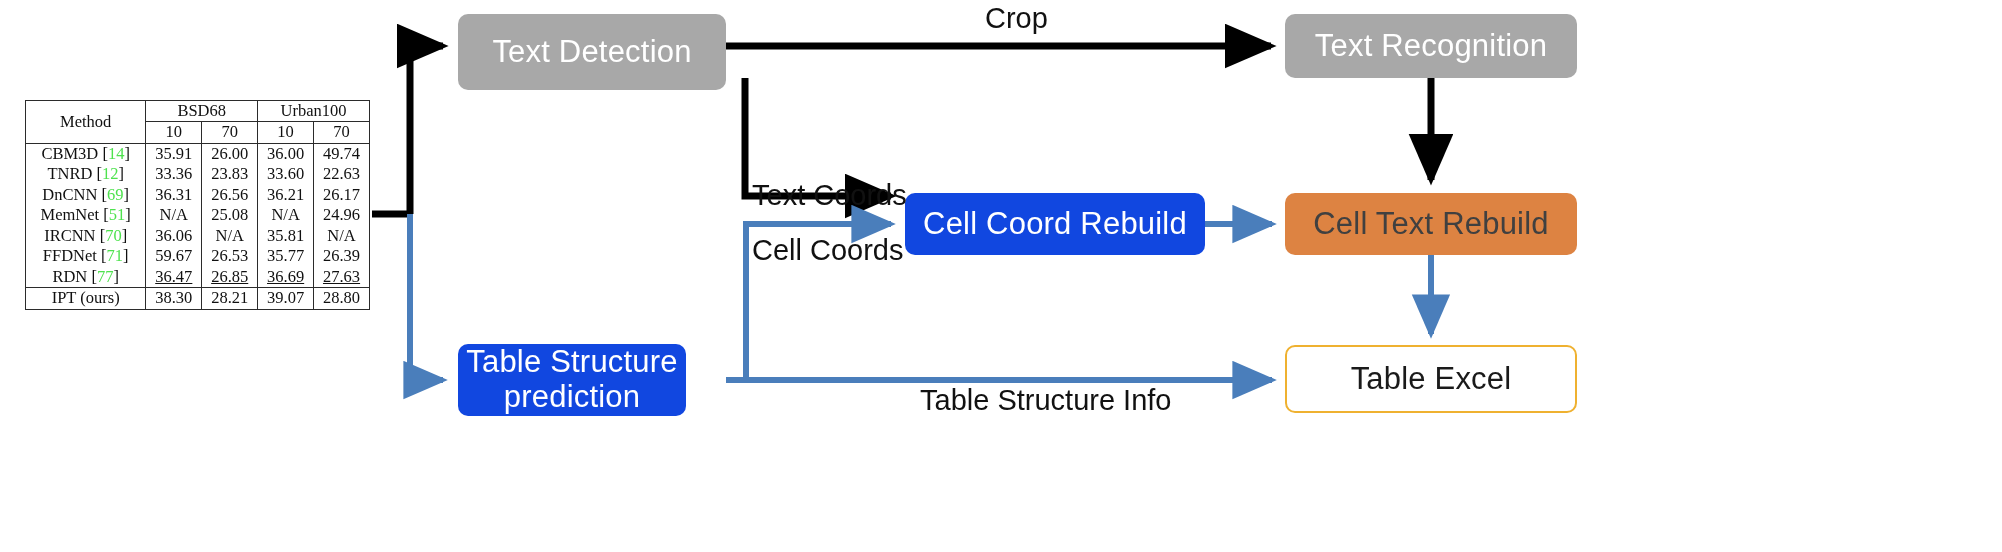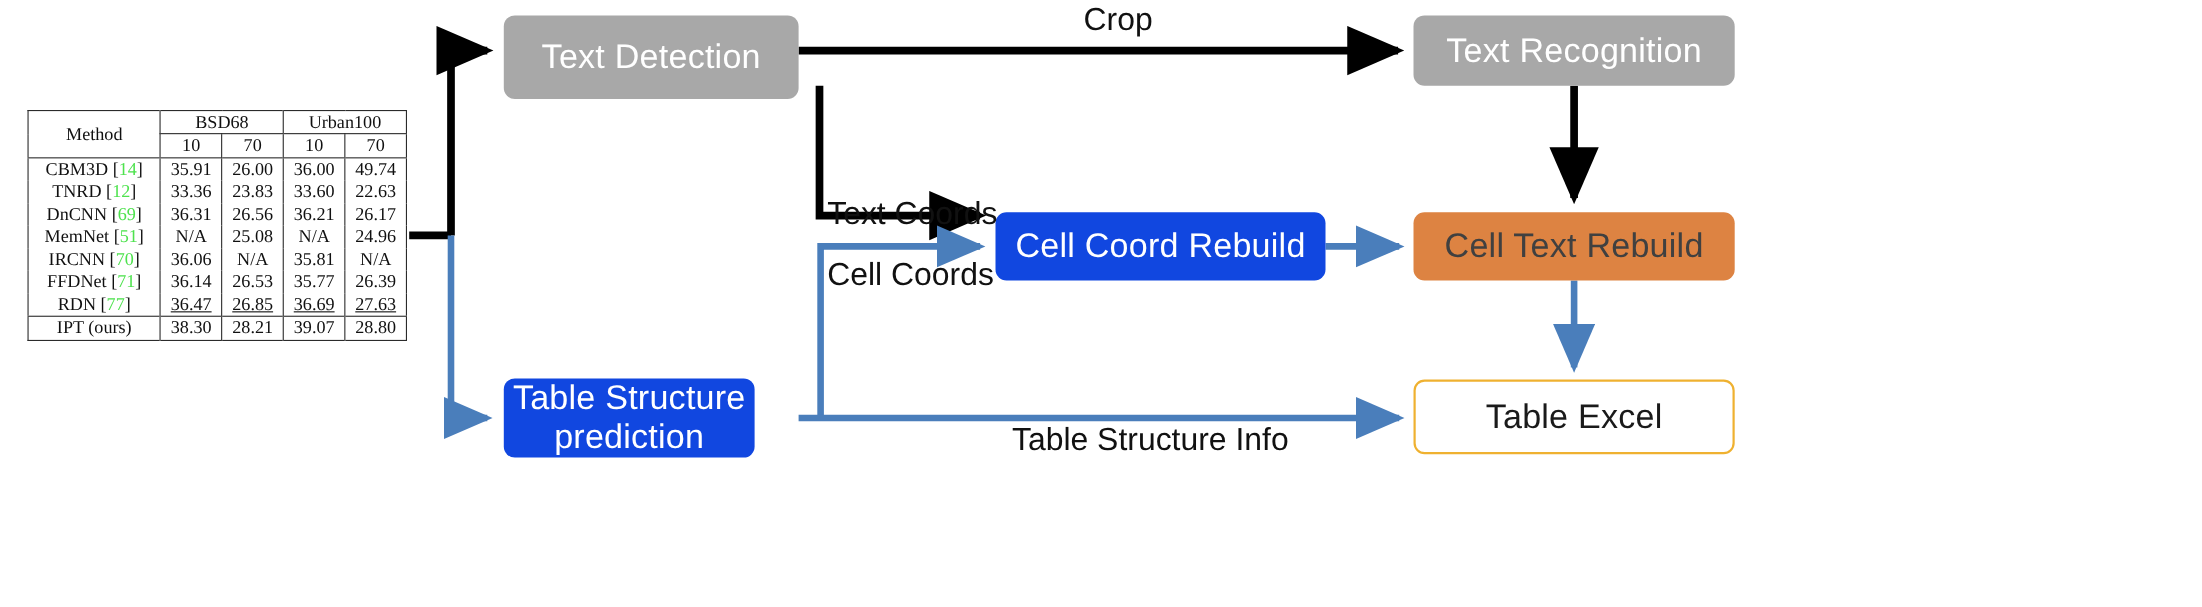--- a/index.html
+++ b/index.html
@@ -106,21 +106,21 @@
       </tr>
       <tr>
         <td class="method-cell hd-method"><span>IRCNN</span> [<span class="cite">70</span>]</td>
         <td>36.06</td>
         <td class="vsep">N/A</td>
         <td class="grp-sep">35.81</td>
         <td class="vsep">N/A</td>
       </tr>
       <tr>
         <td class="method-cell hd-method"><span>FFDNet</span> [<span class="cite">71</span>]</td>
-        <td>36.14</td>
+        <td>59.67</td>
         <td class="vsep">26.53</td>
         <td class="grp-sep">35.77</td>
         <td class="vsep">26.39</td>
       </tr>
       <tr class="rule-bottom">
         <td class="method-cell hd-method"><span>RDN</span> [<span class="cite">77</span>]</td>
         <td class="ul-val">36.47</td>
         <td class="vsep ul-val">26.85</td>
         <td class="grp-sep ul-val">36.69</td>
         <td class="vsep ul-val">27.63</td>

